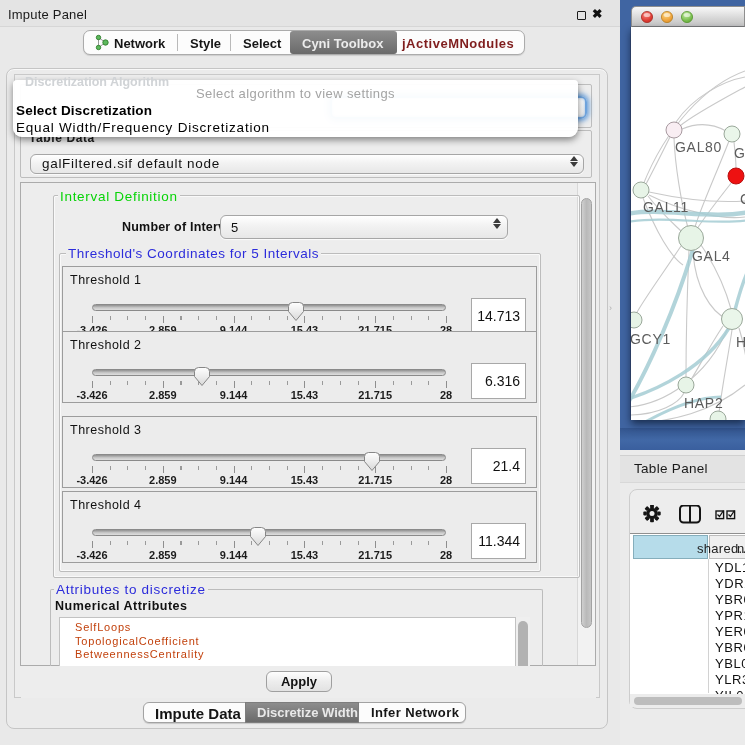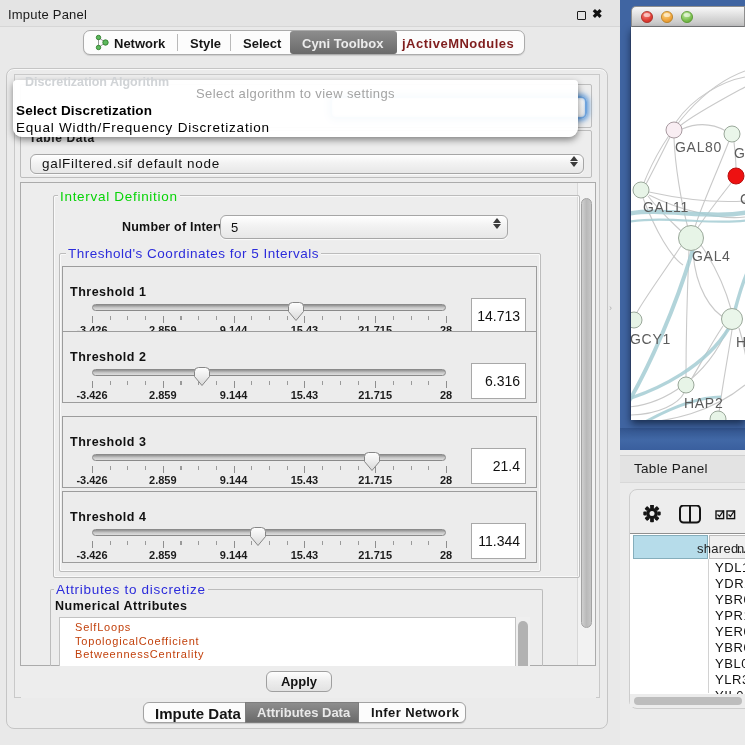--- a/index.html
+++ b/index.html
@@ -10,21 +10,21 @@
   .combo {
     position:absolute; background:linear-gradient(#ffffff,#f2f2f2 45%,#e7e7e7);
     border:1px solid #a6a6a6; border-radius:6px; color:#111;
     box-shadow:0 1px 1px rgba(255,255,255,.8);
   }
   .carets { position:absolute; width:10px; }
   .carets span { display:block; width:0; height:0; margin:1px auto; }
   .car-up { border-left:4px solid transparent; border-right:4px solid transparent; border-bottom:5px solid #3c3c3c; }
   .car-dn { border-left:4px solid transparent; border-right:4px solid transparent; border-top:5px solid #3c3c3c; }
   .tbox { position:absolute; left:62px; width:475px; height:72px; border:1px solid #9c9c9c; background:#ececec; }
-  .tlab { position:absolute; left:7px; top:6px; font-size:12.5px; font-weight:bold; color:#111; letter-spacing:0.5px;margin-top:12px; }
+  .tlab { position:absolute; left:7px; top:6px; font-size:12.5px; font-weight:normal; color:#111; letter-spacing:0.5px; }
   .track { position:absolute; left:29px; top:37px; width:354px; height:7px; border:1px solid #8a8a8a; border-radius:4px;
            background:linear-gradient(#909090,#c9c9c9 55%,#dedede); }
   .minor { position:absolute; left:29px; top:49px; width:355px; height:4px;
            background:repeating-linear-gradient(to right,#9a9a9a 0 1px,transparent 1px 17.7px); }
   .vbox { position:absolute; left:408px; top:31px; width:55px; height:36px; background:#fff; border:1px solid #a8a8a8;
           font-size:14px; color:#111; text-align:right; line-height:34px; padding-right:5px; }
   .tick { position:absolute; top:49px; width:1px; height:7px; background:#8e8e8e; }
   .tnum { position:absolute; top:57px; width:50px; text-align:center; font-size:11px; font-weight:bold; color:#1c1c1c; }
 </style>
 </head>
@@ -189,21 +189,21 @@
 <div class="abs" style="left:516px;top:617px;width:14px;height:49px;background:#efefef;"></div>
 <div class="abs" style="left:518px;top:621px;width:10px;height:60px;background:#b2b2b2;border-radius:5px;"></div>
 
 <div class="abs" style="left:21px;top:666px;width:575px;height:32px;background:#ededed;"></div>
 
 <div class="abs" style="left:266px;top:671px;width:66px;height:21px;background:linear-gradient(#fefefe,#ededed 50%,#e2e2e2);border:1px solid #9f9f9f;border-radius:6px;text-align:center;font-size:13px;font-weight:bold;color:#111;line-height:19px;">Apply</div>
 
 <div class="abs" style="left:143px;top:702px;width:323px;height:21px;background:#fcfcfc;border:1px solid #a2a2a2;border-radius:6px;box-shadow:0 1px 1px rgba(0,0,0,.15);"></div>
 <div class="abs" style="left:245px;top:702px;width:114px;height:21px;background:linear-gradient(#8d8d8d,#6a6a6a);border:1px solid #7d7d7d;"></div>
 <div class="abs" style="left:155px;top:705px;font-size:15px;font-weight:bold;color:#151515;">Impute Data</div>
-<div class="abs" style="left:257px;top:705px;font-size:13px;font-weight:bold;color:#e9e9e9;">Attributes Data</div>
+<div class="abs" style="left:257px;top:705px;font-size:13px;font-weight:bold;color:#e9e9e9;">Discretize Width</div>
 <div class="abs" style="left:371px;top:705px;font-size:13px;font-weight:bold;color:#151515;letter-spacing:0.4px;">Infer Network</div>
 
 <div class="abs" style="left:609px;top:303px;font-size:9px;color:#b0b0b0;">›</div>
 
 <div class="abs" style="left:620px;top:0;width:125px;height:450px;background:#4065a2;"></div>
 <div class="abs" style="left:620px;top:428px;width:125px;height:22px;background:linear-gradient(#33558e,#4168a6 55%,#3a5f9e);"></div>
 
 <div class="abs" style="left:631px;top:6px;width:114px;height:21px;background:linear-gradient(#f8f8f8,#d6d6d6 60%,#c6c6c6);border:1px solid #8f8f8f;border-bottom:1px solid #7a7a7a;border-radius:5px 0 0 0;"></div>
 <svg class="abs" style="left:631px;top:6px;" width="114" height="21">
   <defs>

